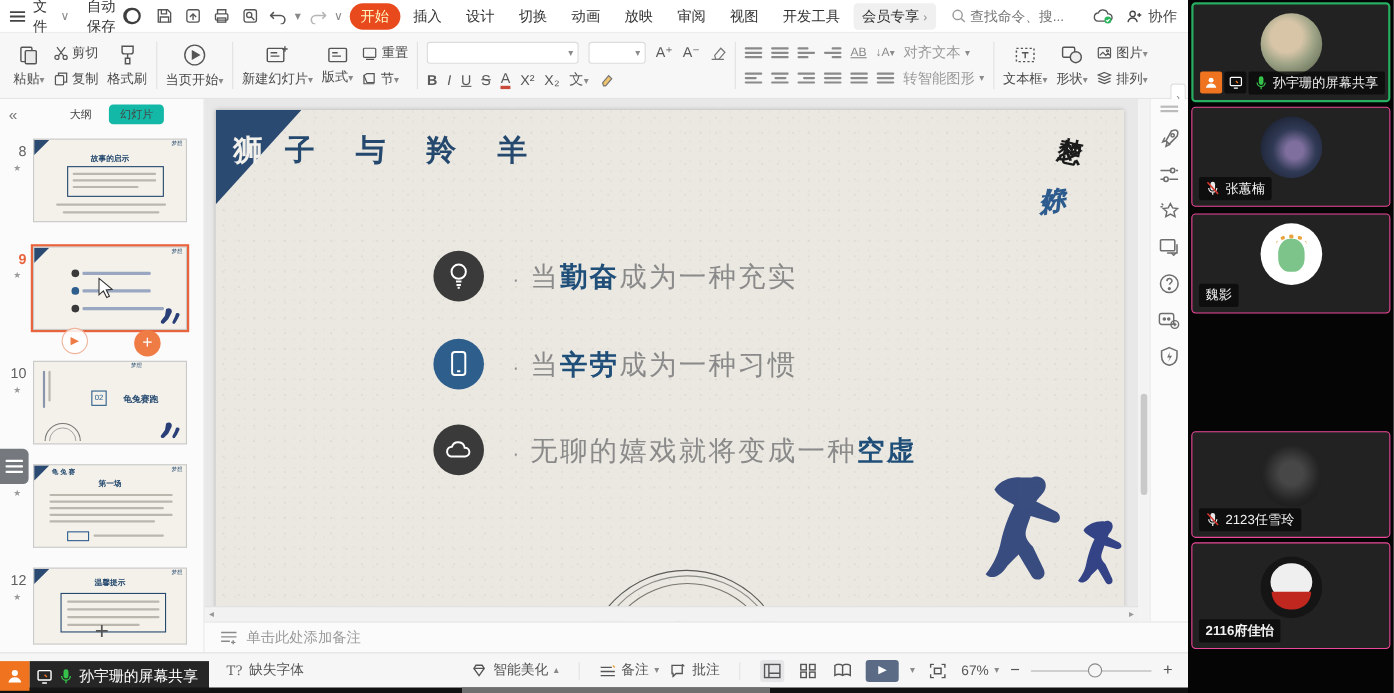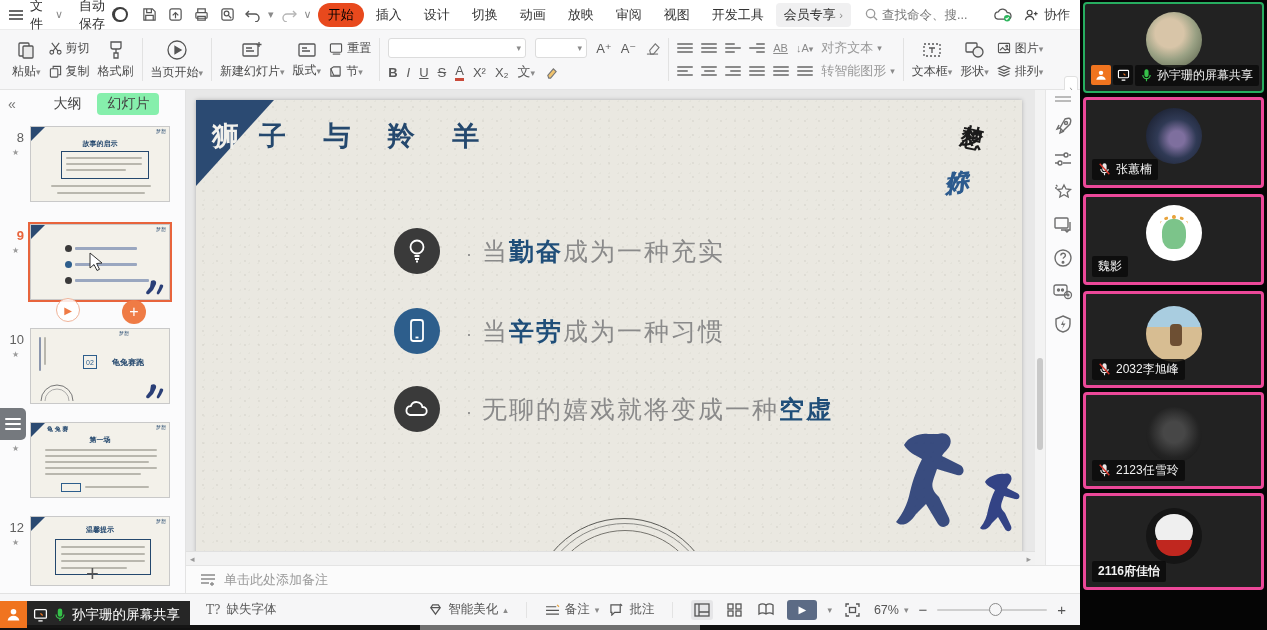--- a/index.html
+++ b/index.html
@@ -13,21 +13,21 @@
   .menubar .grp { display:flex; align-items:center; gap:6px; }
   .mb-sep { width:1px; height:16px; background:#e3e3e3; margin:0 8px; }
   .icon-btn { display:inline-flex; align-items:center; justify-content:center; width:22px; height:22px;
     border-radius:3px; color:#555; }
   .icon-btn svg { display:block; }
   .toggle { width:30px; height:15px; border-radius:8px; background:#3e3e3e; position:relative; }
   .toggle::after { content:""; position:absolute; right:2px; top:2px; width:11px; height:11px;
     border-radius:50%; background:#fff; }
   .tabs { display:flex; align-items:center; gap:2px; margin-left:6px; }
   .tab { padding:3px 10px; border-radius:12px; color:#333; white-space:nowrap; }
-  .tab.active { background:#e8491d; color:#000000; }
+  .tab.active { background:#e8491d; color:#fef9c3; }
   .tab.member { background:#f0f0f1; border-radius:4px; padding:3px 8px; }
   .search-box { display:flex; align-items:center; gap:4px; margin-left:14px; color:#9a9a9a; }
   .search-box input { border:none; outline:none; font-size:12.5px; width:110px; color:#666; background:transparent; }
   .mb-right { display:flex; align-items:center; gap:10px; margin-left:auto; margin-right:8px; color:#444; }
   .glyph { color:#8a8a8a; font-size:11px; }
 
   
   .toolbar { position:absolute; left:0; top:30px; width:1080px; height:60px; background:#f7f7f8;
     border-bottom:1px solid #e4e4e4; display:flex; align-items:stretch; padding:4px 6px; color:#4a4a4a; }
   .tb-group { display:flex; align-items:center; padding:0 6px; gap:8px; }
@@ -47,23 +47,23 @@
   .caret { font-size:9px; color:#8a8a8a; }
   .expander { position:absolute; right:2px; top:46px; width:14px; height:26px; background:#fff;
     border:1px solid #e0e0e0; border-radius:3px; display:flex; align-items:center; justify-content:center;
     font-size:10px; color:#888; }
 
   
   .slidepanel { position:absolute; left:0; top:90px; width:186px; height:503px; background:#fbfbfc;
     border-right:1px solid #e3e3e3; }
   .sp-head { display:flex; align-items:center; height:28px; padding:0 8px; gap:10px; }
   .sp-collapse { color:#777; font-size:14px; }
-  .sp-tabs { flex:1; display:flex; justify-content:center; gap:6px; font-size:14px; color:#444; }
+  .sp-tabs { flex:1; display:flex; justify-content:center; gap:6px; font-size:10px; color:#444; }
   .sp-tab { padding:2px 10px; border-radius:4px; }
-  .sp-tab.active { background:#86efac; }
+  .sp-tab.active { background:#14b8a6; }
   .thumb-row { position:absolute; left:0; width:186px; }
   .thumb-num { position:absolute; left:6px; top:4px; width:18px; text-align:right; font-size:13px; color:#5f5f5f; }
   .thumb-num.sel { color:#e8643c; font-weight:bold; }
   .thumb-star { position:absolute; left:12px; top:22px; font-size:8px; color:#9a9a9a; }
   .thumb-card { position:absolute; left:30px; top:0; width:140px; height:76px; background:#f3f1ea;
     border:1px solid #c9c9c9; overflow:hidden; }
   .thumb-card.sel { outline:2px solid #e8643c; outline-offset:0; }
   .t-tri { position:absolute; left:0; top:0; width:14px; height:14px; background:#2b4a72;
     clip-path:polygon(0 0,100% 0,0 100%); }
   .t-stamp { position:absolute; right:3px; top:2px; font-size:5px; color:#24486e; line-height:5px; text-align:right; }
@@ -141,21 +141,21 @@
   .sb-play { width:30px; height:20px; background:#5c6b85; color:#fff; border-radius:3px;
     display:flex; align-items:center; justify-content:center; font-size:10px; }
   .zoom-track { position:relative; width:110px; height:2px; background:#cfcfcf; border-radius:1px; }
   .zoom-knob { position:absolute; left:52px; top:-6px; width:13px; height:13px; border-radius:50%;
     background:#f6f6f7; border:1.5px solid #8a8a8a; }
   .bottomstrip { position:absolute; left:0; top:625px; width:1080px; height:5px; background:#111; }
   .bottomstrip .seg { position:absolute; left:420px; width:280px; height:5px; background:#6f6f6f; }
 
   
   .meeting { position:absolute; left:1080px; top:0; width:187px; height:630px; background:#050505; }
-  .tile { position:absolute; left:3px; width:181px; height:91px; background:#222; border:3px solid #ec4899;
+  .tile { position:absolute; left:3px; width:181px; height:91px; background:#222; border:1px solid #ec4899;
     border-radius:4px; overflow:hidden; }
   .tile.active { border:2px solid #27ae60; }
   .avatar { position:absolute; left:50%; top:8px; transform:translateX(-50%); width:56px; height:56px;
     border-radius:50%; }
   .av1 { background:radial-gradient(circle at 42% 38%, #d8c5a8 0 30%, #9aa184 55%, #4d5742 100%); }
   .av2 { background:radial-gradient(circle at 55% 55%, #7e6f9e 0 18%, #303a55 45%, #10141f 100%); }
   .av3 { background:#fff; }
   .av3 .dino { position:absolute; left:16px; top:14px; width:24px; height:30px; background:#7cc48a;
     border-radius:45% 45% 40% 40%; }
   .av3 .mane { position:absolute; left:14px; top:10px; width:28px; height:18px;
@@ -875,34 +875,20 @@
           <span class="mane"></span>
           <span class="dino"></span>
         </span>
       <div class="tile-label">
           <span class="lab-box">
         <span>魏影</span>
       </span>
         </div>
     </div>
 
-    <div class="tile" style="top:291px; height:97px;">
-      <span class="avatar av4" style="top:12px;"></span>
-      <div class="tile-label">
-          <span class="lab-box">
-        <svg width="13" height="14" viewBox="0 0 14 16">
-              <path d="M7 1.5a2.4 2.4 0 0 1 2.4 2.4v4.2a2.4 2.4 0 0 1-4.8 0V3.9A2.4 2.4 0 0 1 7 1.5z" fill="#e8e8e8"></path>
-              <path d="M2.8 8a4.2 4.2 0 0 0 8.4 0" stroke="#e8e8e8" fill="none" stroke-width="1.3"></path>
-              <line x1="7" y1="12.2" x2="7" y2="15" stroke="#e8e8e8" stroke-width="1.3"></line>
-              <line x1="1.5" y1="2" x2="12.5" y2="14" stroke="#d8342a" stroke-width="1.6"></line>
-            </svg>
-        <span>2032李旭峰</span>
-      </span>
-        </div>
-    </div>
 
     <div class="tile" style="top:392px; height:97px;">
       <span class="avatar av5" style="top:12px;"></span>
       <div class="tile-label">
           <span class="lab-box">
         <svg width="13" height="14" viewBox="0 0 14 16">
               <path d="M7 1.5a2.4 2.4 0 0 1 2.4 2.4v4.2a2.4 2.4 0 0 1-4.8 0V3.9A2.4 2.4 0 0 1 7 1.5z" fill="#e8e8e8"></path>
               <path d="M2.8 8a4.2 4.2 0 0 0 8.4 0" stroke="#e8e8e8" fill="none" stroke-width="1.3"></path>
               <line x1="7" y1="12.2" x2="7" y2="15" stroke="#e8e8e8" stroke-width="1.3"></line>
               <line x1="1.5" y1="2" x2="12.5" y2="14" stroke="#d8342a" stroke-width="1.6"></line>

